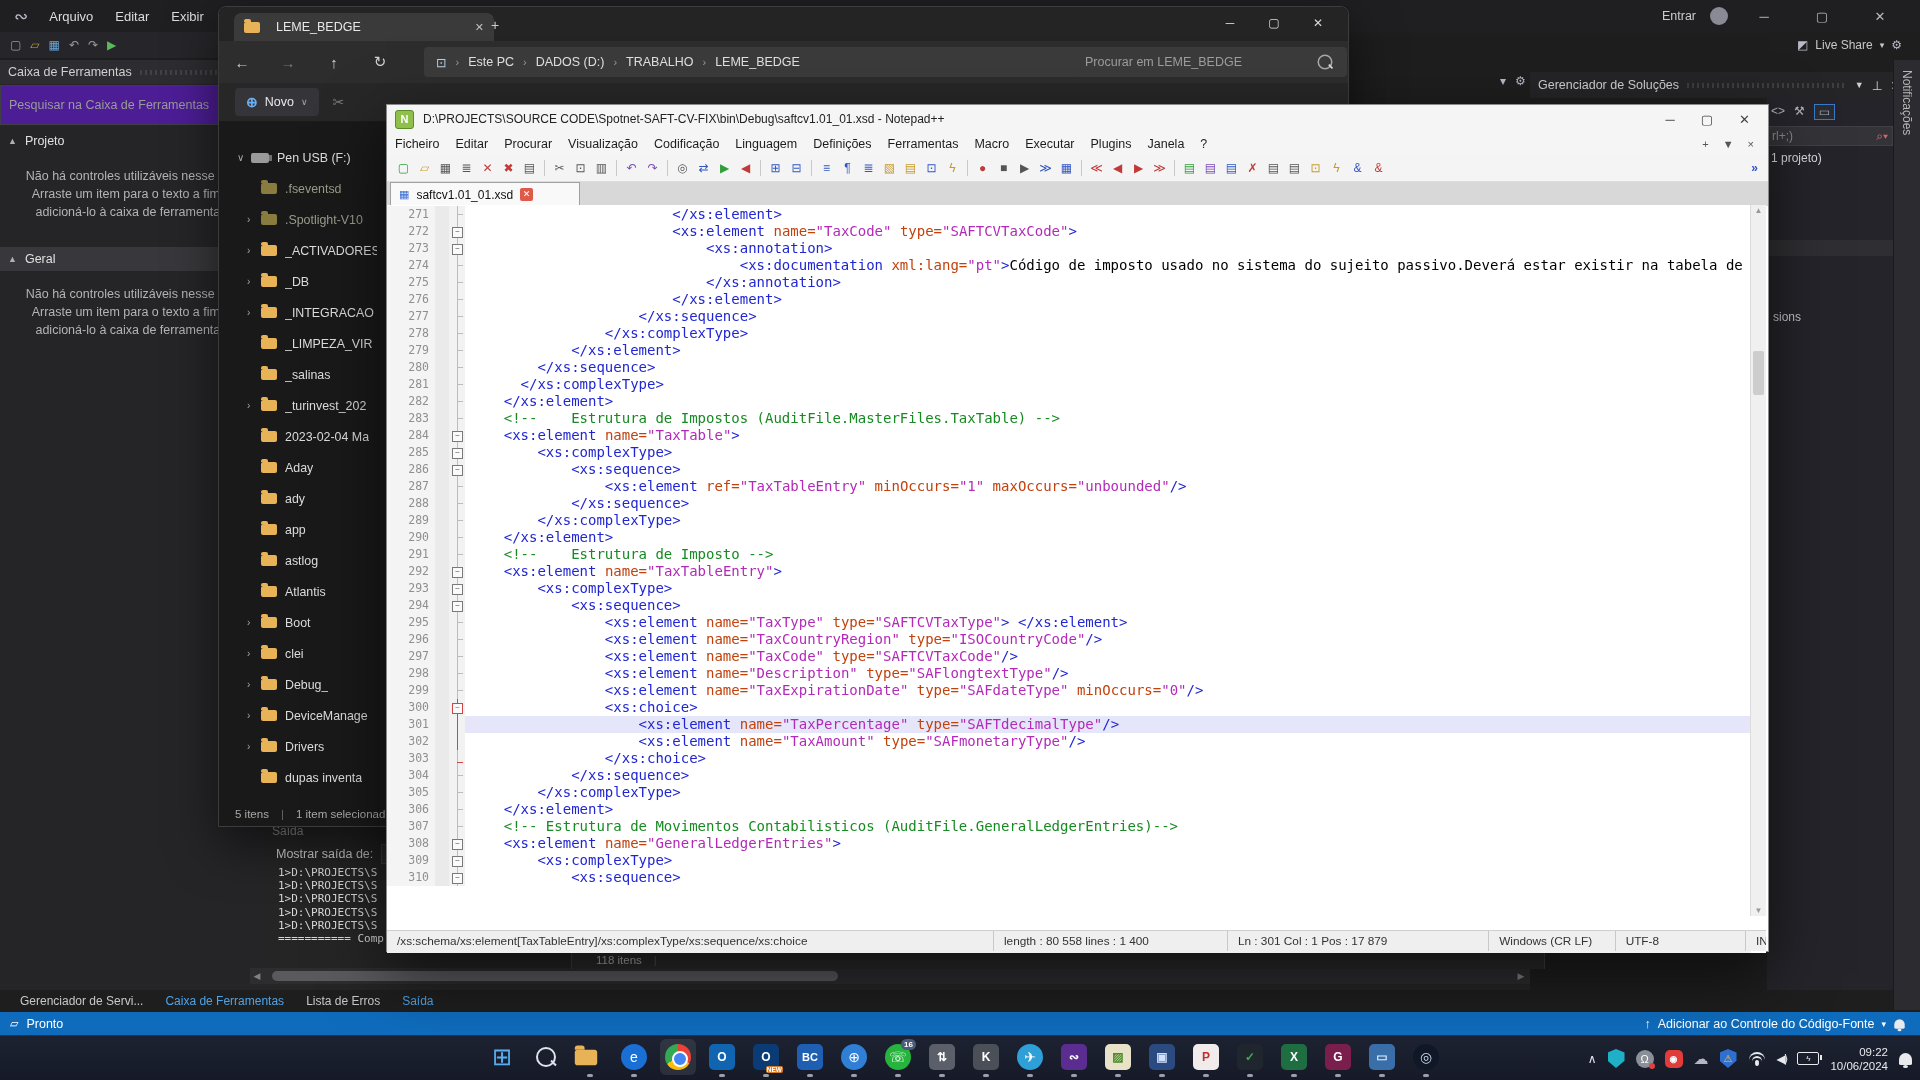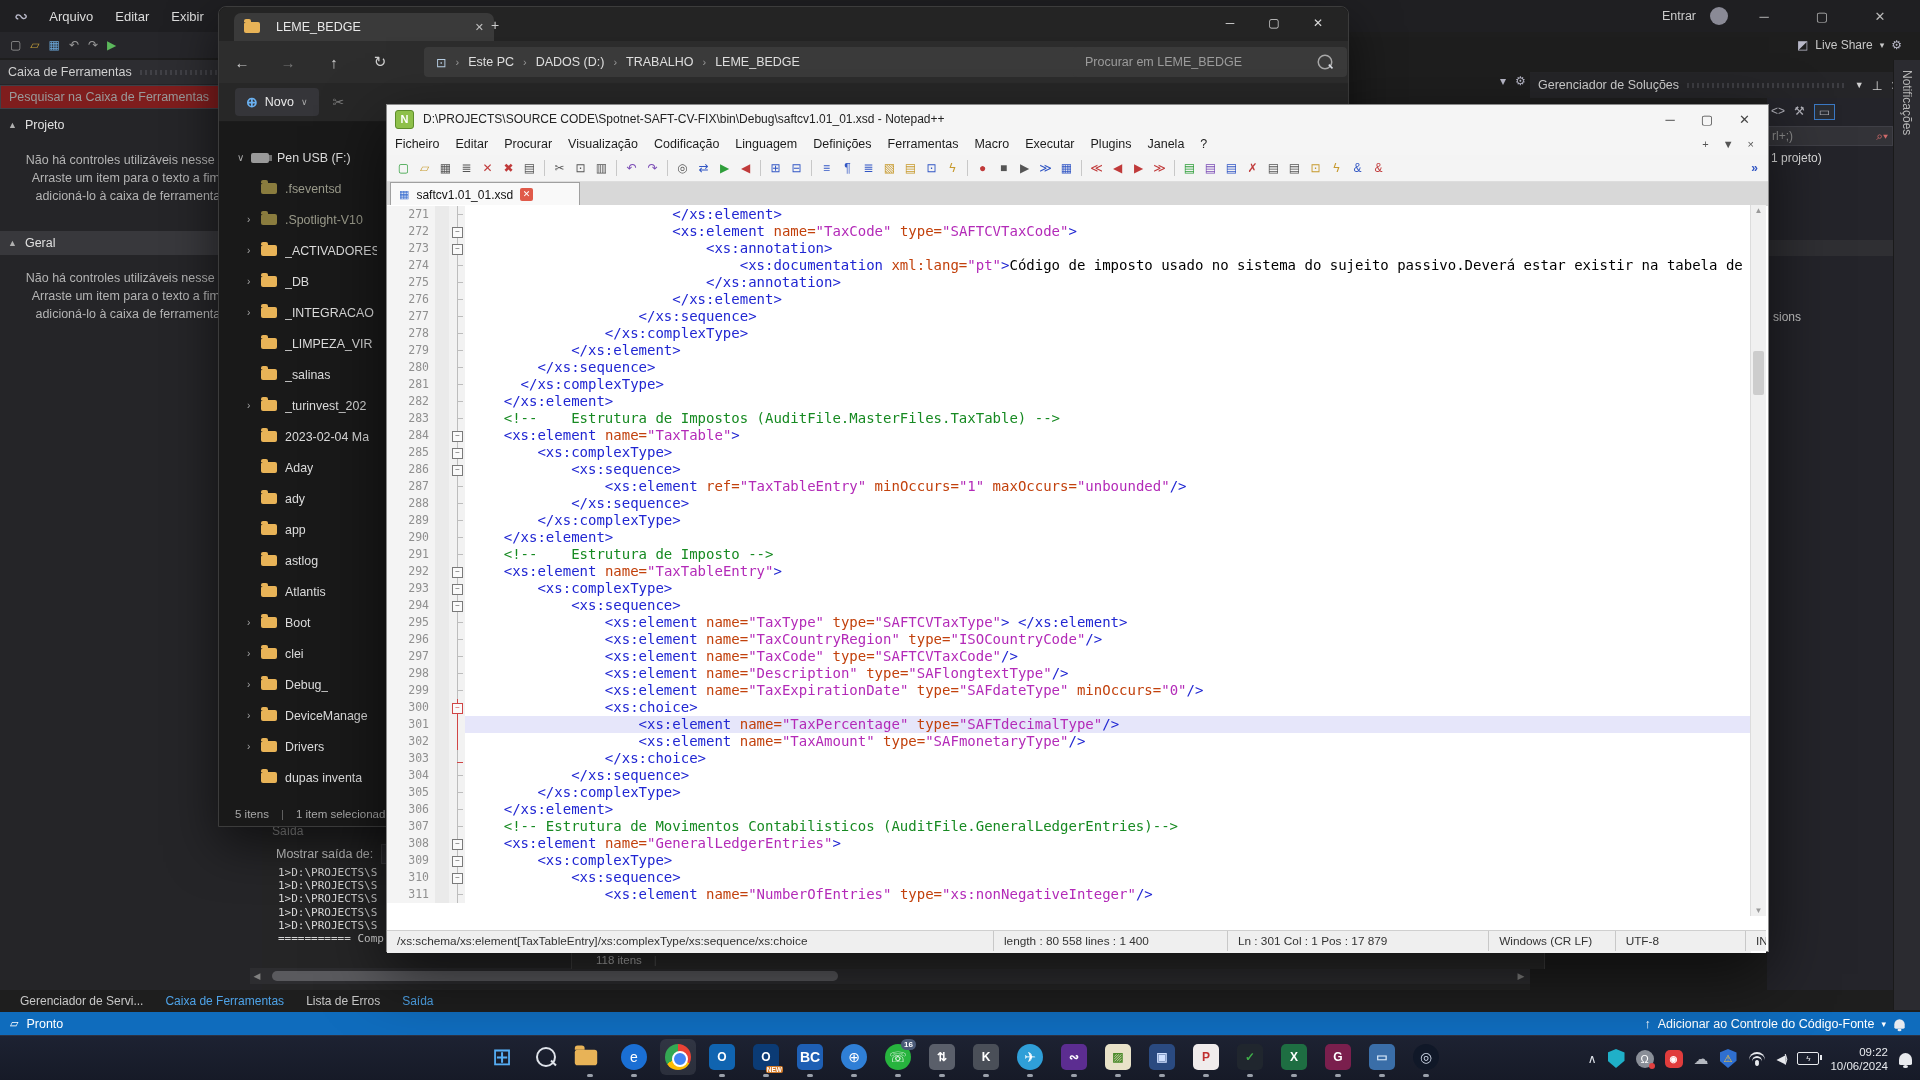--- a/index.html
+++ b/index.html
@@ -11,21 +11,21 @@
   #vs-menubar .logo{color:#b8b8c8;font-size:17px;margin:0 10px 0 14px}
   #vs-menubar .mi{padding:4px 11px;cursor:default}
   #vs-top-right{position:absolute;right:18px;top:0;height:32px;display:flex;align-items:center;gap:14px;font-size:12.5px;color:#ccc}
   .win-ctl{width:44px;text-align:center;font-size:13px;color:#bbb}
   #vs-quickbar{position:absolute;left:0;top:32px;width:218px;height:26px;background:#26262a;display:flex;align-items:center;gap:9px;padding-left:10px;font-size:13px}
   #vs-liveshare{position:absolute;right:18px;top:38px;display:flex;align-items:center;gap:7px;font-size:12px;color:#c8c8c8}
   
   #toolbox{position:absolute;left:0;top:60px;width:262px;height:930px;background:#252528;border-right:1px solid #3a3a3e}
   .tw-head{height:24px;display:flex;align-items:center;background:#2d2d31;color:#d0d0d0;font-size:12.5px;padding:0 8px;gap:8px}
   .grip{flex:1;height:5px;background:repeating-linear-gradient(90deg,#55555c 0 2px,transparent 2px 5px);opacity:.5}
-  .tb-search{height:22px;margin:1px 0;background:#7f1d1d;border:1px solid #3f3f46;color:#9a9a9a;font-size:12.5px;display:flex;align-items:center;padding:0 8px}
+  .tb-search{height:22px;margin:1px 0;background:#4c1d95;border:1px solid #3f3f46;color:#9a9a9a;font-size:12.5px;display:flex;align-items:center;padding:8px 8px}
   .tb-sec{height:24px;display:flex;align-items:center;gap:8px;color:#e0e0e0;font-size:12.5px;padding:0 8px}
   .tb-sec .tri{font-size:9px;color:#b0b0b0}
   .tb-msg{color:#b4b4b4;font-size:12.5px;text-align:center;line-height:18px;margin-top:14px;white-space:nowrap;overflow:hidden}
   
   #vs-output{position:absolute;left:262px;top:826px;width:1268px;height:164px;background:#252526;color:#d4d4d4}
   #vs-output .otitle{position:absolute;left:10px;top:-2px;color:#8a8a8a;font-size:12px}
   #vs-output .orow{position:absolute;left:14px;top:18px;font-size:12.5px;color:#cccccc;display:flex;gap:8px;align-items:center}
   #vs-output .ocombo{width:120px;height:18px;background:#2f2f33;border:1px solid #434346;font-size:12px;color:#ccc;padding:0 4px}
   #vs-output .olines{position:absolute;left:16px;top:40px;font-family:"DejaVu Sans Mono",monospace;font-size:11px;line-height:13.2px;color:#d8d8d8;white-space:pre}
   #vs-hscroll{position:absolute;left:250px;top:968px;width:1280px;height:16px;background:#2d2d30;display:flex;align-items:center}
@@ -827,28 +827,20 @@
           <span class="code">        <span class="tk-t">&lt;xs:complexType&gt;</span></span>
         </div>
         <div class="cl">
           <span class="ln">310</span>
           <span class="bm"></span>
           <span class="fold">
             <span class="fbox">−</span>
           </span>
           <span class="code">            <span class="tk-t">&lt;xs:sequence&gt;</span></span>
         </div>
-        <div class="cl">
-          <span class="ln">311</span>
-          <span class="bm"></span>
-          <span class="fold">
-            <span class="ftick"></span>
-          </span>
-          <span class="code">                <span class="tk-t">&lt;xs:element </span><span class="tk-a">name=</span><span class="tk-v">"NumberOfEntries"</span><span class="tk-a"> type=</span><span class="tk-v">"xs:nonNegativeInteger"</span><span class="tk-t">/&gt;</span></span>
-        </div>
       </div>
     <div id="npp-vsb">
       <span class="a" style="top:1px">▲</span>
         <span class="a" style="bottom:1px">▼</span>
         <div class="th"></div>
     </div>
     <div id="npp-hsb">
         <div class="th"></div>
       </div>
   </div>
@@ -884,21 +876,21 @@
       <div class="tbi">
         <span class="sqr" style="background: rgb(16, 100, 176);">O</span>
         <span class="dot"></span>
       </div>
       <div class="tbi">
         <span class="sqr" style="background: rgb(11, 59, 117);">O</span>
         <span class="ntag">NEW</span>
         <span class="dot"></span>
       </div>
       <div class="tbi">
-        <span class="sqr" style="background: rgb(30, 95, 180); font-size: 14px;">BC</span>
+        <span class="sqr" style="background: rgb(30, 95, 180); font-size: 11px;">BC</span>
         <span class="dot"></span>
       </div>
       <div class="tbi">
         <span class="circ" style="background: rgb(47, 127, 214);">⊕</span>
         <span class="dot"></span>
       </div>
       <div class="tbi">
         <span class="circ" style="background: rgb(39, 180, 62);">☏</span>
         <span class="badge">16</span>
         <span class="dot"></span>

